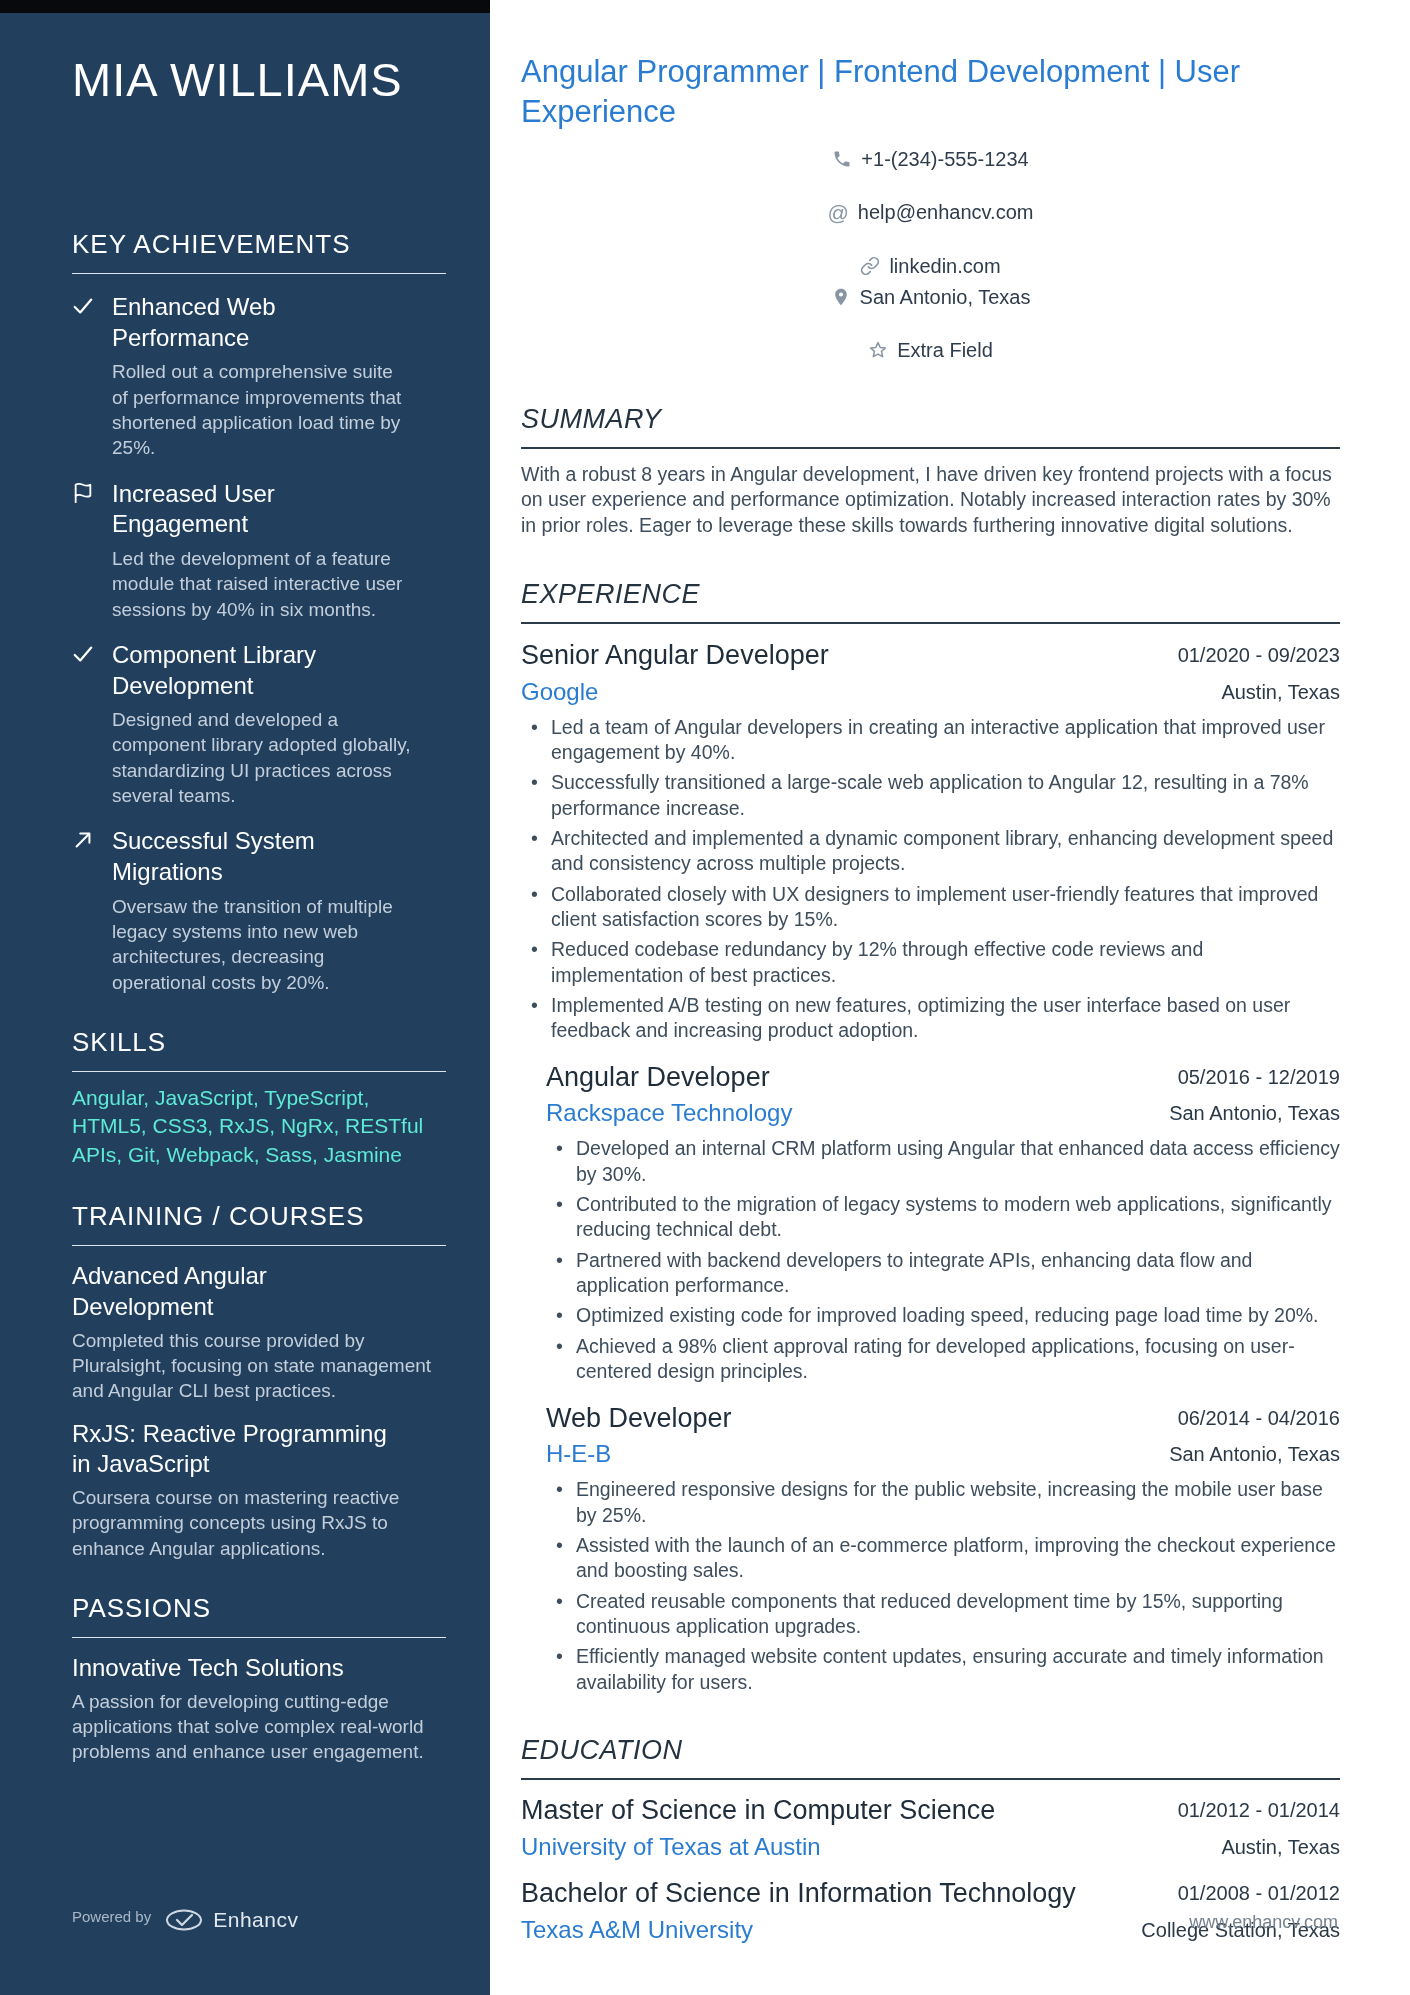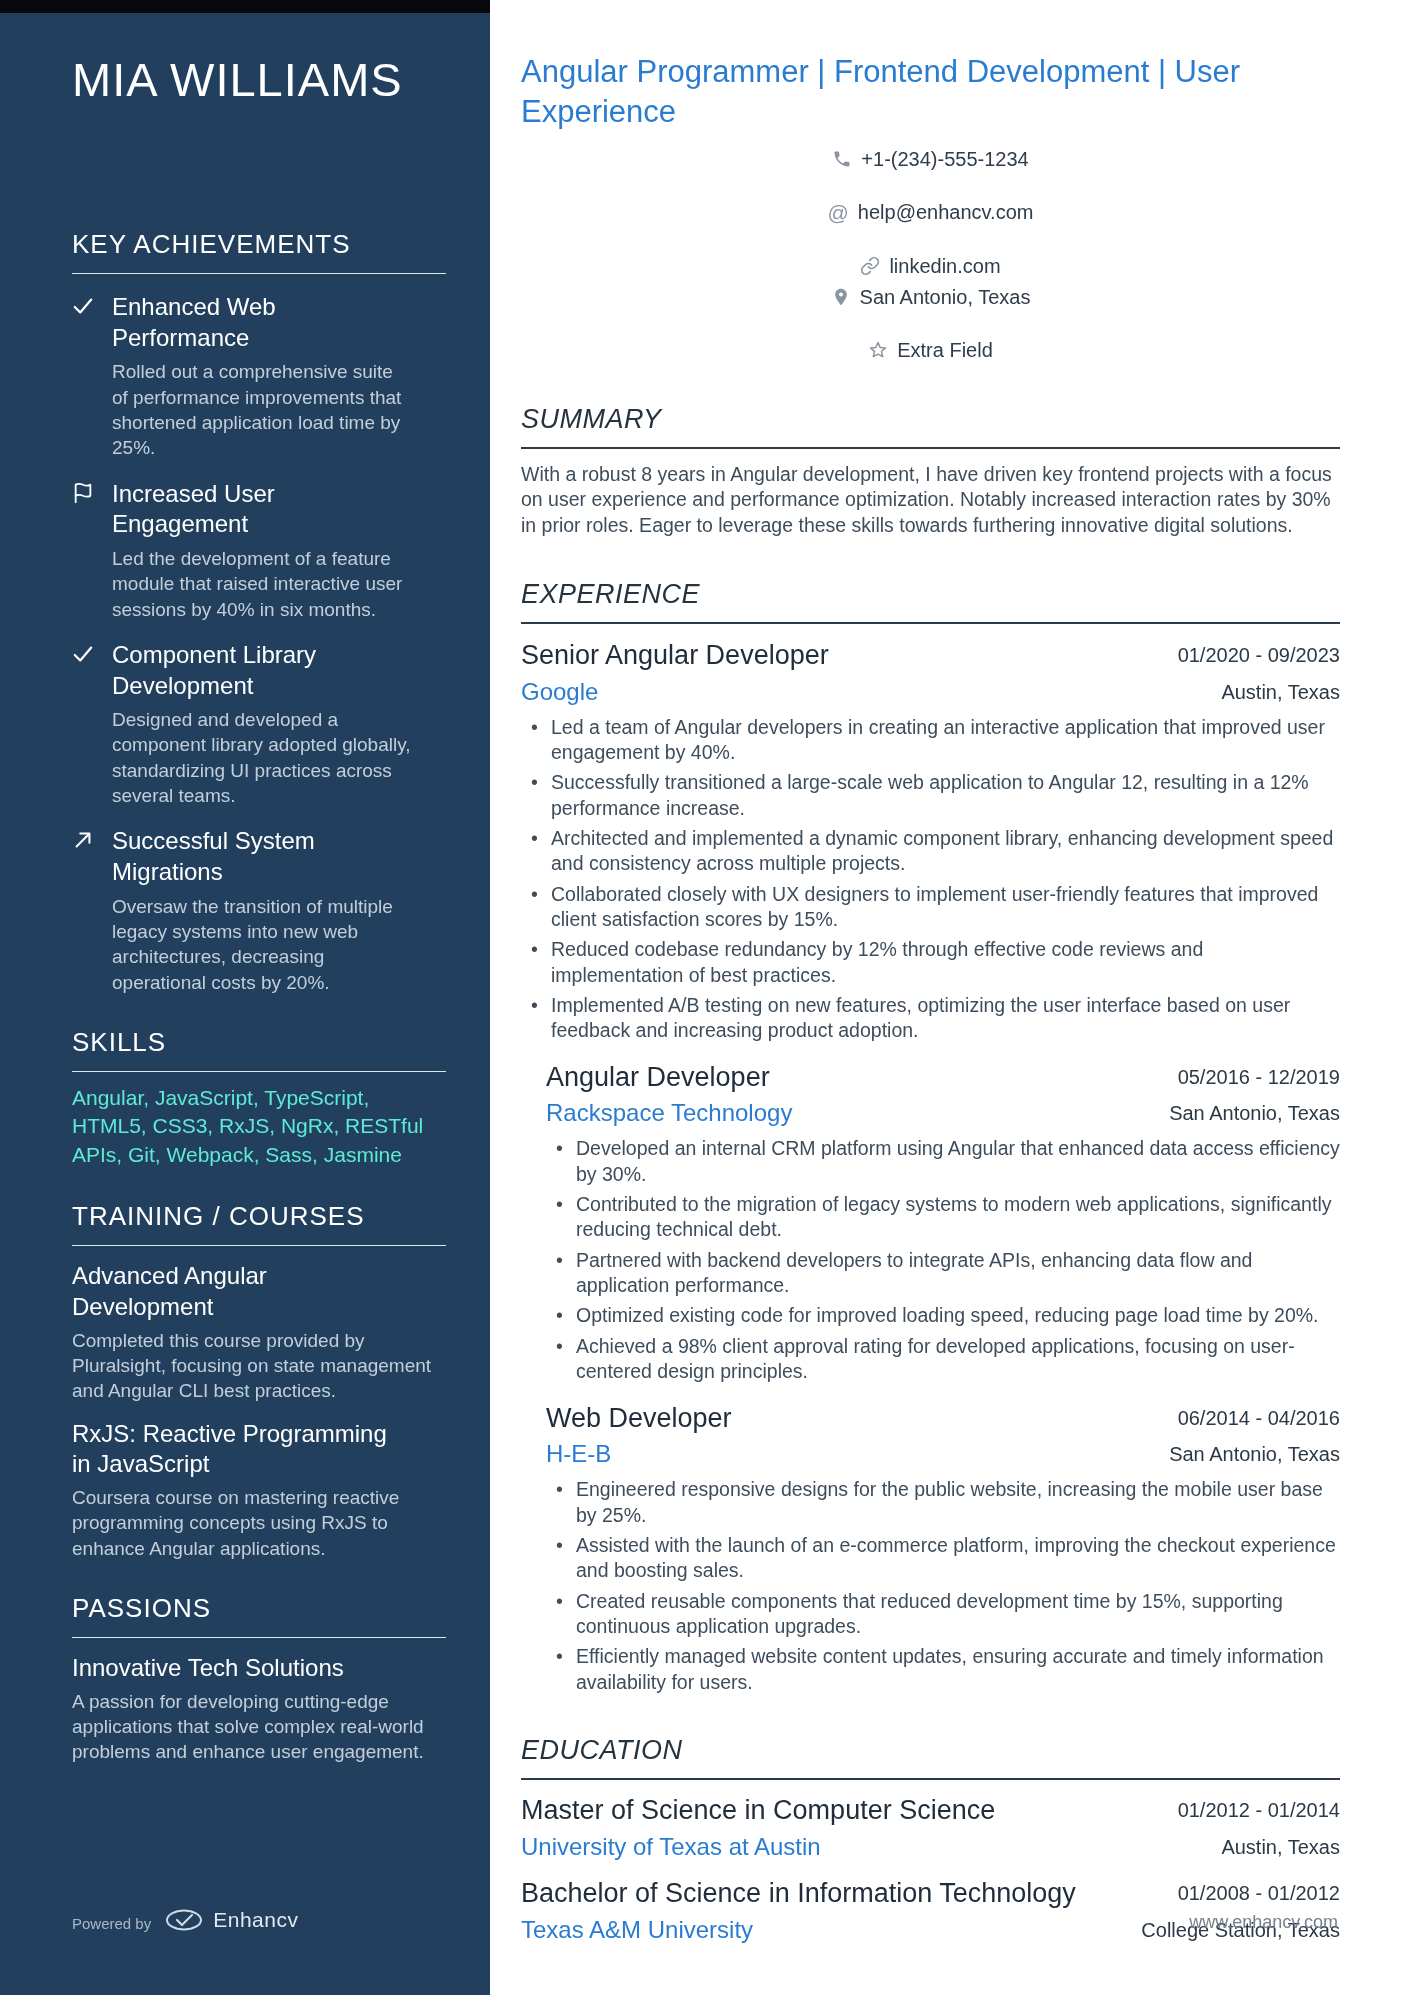--- a/index.html
+++ b/index.html
@@ -25,21 +25,21 @@
   .ach-text { max-width:300px; }
   .ach-title { font-size:24px; line-height:1.28; color:#ffffff; margin-bottom:6px; }
   .ach-body { font-size:19px; line-height:1.33; color:#c3ceda; }
 
   .skills-text { margin-top:12px; font-size:21px; line-height:1.36; color:#5eead4; }
 
   .course { margin-top:15px; }
   .course-title { font-size:24px; line-height:1.28; color:#ffffff; max-width:330px; margin-bottom:5px; }
   .course-body { font-size:19px; line-height:1.33; color:#c3ceda; }
 
-  .sidebar-footer { position:absolute; left:72px; top:1908px; display:flex; align-items:flex-end; gap:13px; }
+  .sidebar-footer { position:absolute; left:72px; top:1908px; display:flex; align-items:flex-start; gap:13px; }
   .powered-label { font-size:15px; color:#aab7c6; }
   .brand-wrap { display:flex; align-items:center; gap:9px; }
   .brand-wrap svg { width:40px; height:24px; }
   .brand-name { font-size:21px; color:#e3e9f0; letter-spacing:.5px; }
 
   
   .main { flex:1; padding:52px 70px 0 31px; position:relative; }
   .res-title { font-size:31px; font-weight:500; line-height:1.3; color:#2a7cd1; }
 
   .contact-row { display:flex; align-items:center; gap:30px; margin-top:8px;
@@ -229,21 +229,21 @@
         <div class="row">
           <span class="job-title">Senior Angular Developer</span>
           <span class="job-dates">01/2020 - 09/2023</span>
         </div>
         <div class="row sub-row">
           <span class="company">Google</span>
           <span class="loc">Austin, Texas</span>
         </div>
         <ul class="bullets">
           <li>Led a team of Angular developers in creating an interactive application that improved user engagement by 40%.</li>
-          <li>Successfully transitioned a large-scale web application to Angular 12, resulting in a 12% performance increase.</li>
+          <li>Successfully transitioned a large-scale web application to Angular 12, resulting in a 78% performance increase.</li>
           <li>Architected and implemented a dynamic component library, enhancing development speed and consistency across multiple projects.</li>
           <li>Collaborated closely with UX designers to implement user-friendly features that improved client satisfaction scores by 15%.</li>
           <li>Reduced codebase redundancy by 12% through effective code reviews and implementation of best practices.</li>
           <li>Implemented A/B testing on new features, optimizing the user interface based on user feedback and increasing product adoption.</li>
         </ul>
       </article>
 
       <article class="job">
         <div class="row">
           <span class="job-title">Angular Developer</span>

